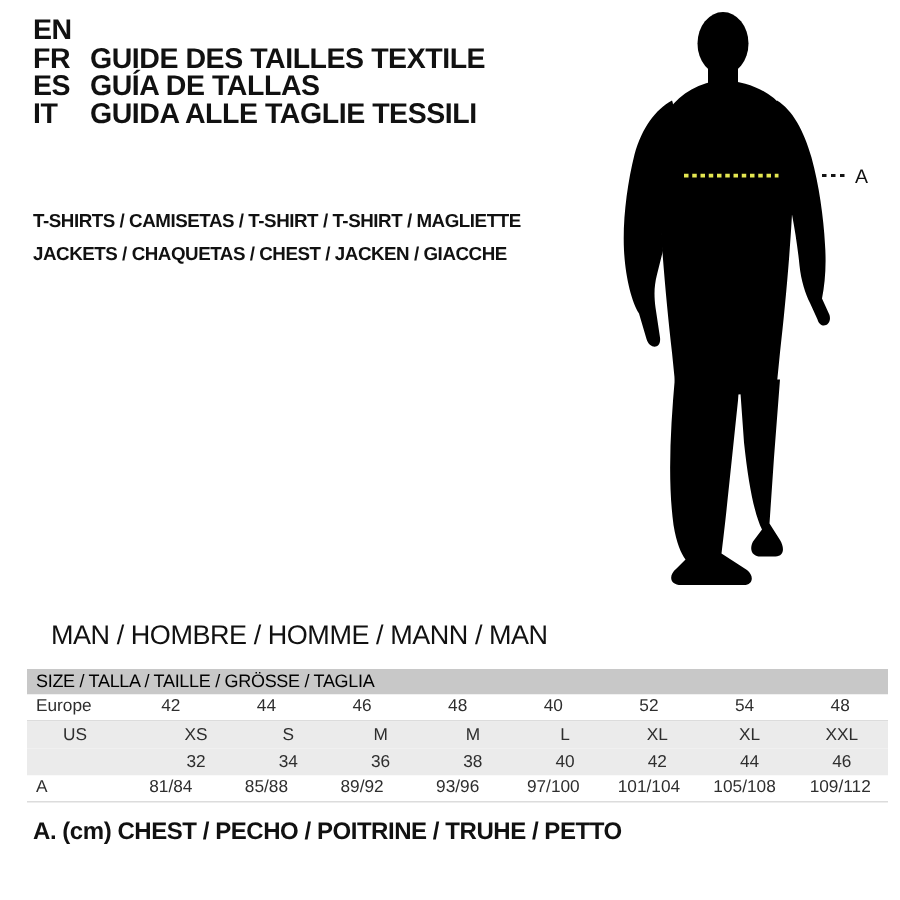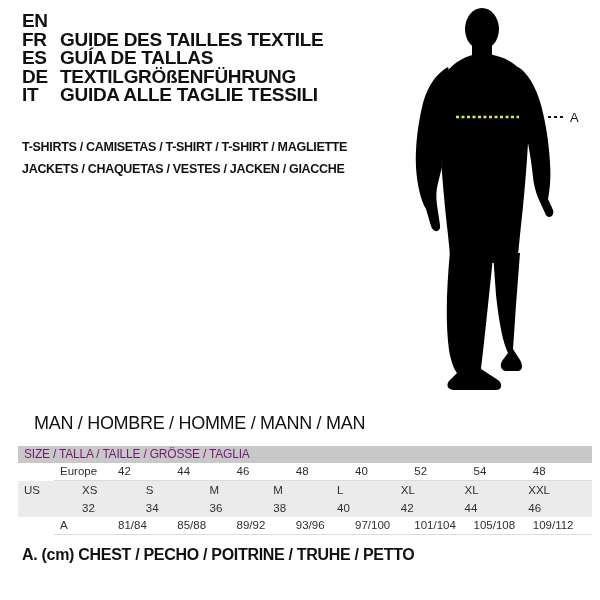--- a/index.html
+++ b/index.html
@@ -32,28 +32,28 @@
   .figure svg{display:block;width:175px;height:392px;}
   .measure-label{font-family:"Liberation Sans","DejaVu Sans",sans-serif;font-size:13px;fill:var(--text);}
 
   
   .man-title{position:absolute;left:22px;top:413px;font-weight:400;font-size:18px;
              letter-spacing:-0.3px;white-space:nowrap;padding-left:12px;}
 
   
   .size-table{position:absolute;left:18px;top:446px;width:574px;color:var(--table-text);}
   .t-header{background:var(--header-bg);height:17px;line-height:17px;padding-left:6px;
-            font-size:12px;color:#701a75;letter-spacing:-0.2px;white-space:nowrap;}
+            font-size:12px;color:#000000;letter-spacing:-0.2px;white-space:nowrap;}
   .t-row{display:grid;grid-template-columns:64px repeat(8,1fr);height:18px;line-height:18px;
          font-size:11.5px;box-sizing:border-box;}
   .t-row .lbl{text-align:left;padding-left:6px;}
-  .t-row .val{text-align:left;}
+  .t-row .val{text-align:center;}
   .t-row.white{background:#ffffff;}
-  .t-row.shade{background:var(--row-shade-bg);}
-  .t-row.bline{border-bottom:1px solid var(--row-border);line-height:17px;margin-left:36px;}
+  .t-row.shade{background:var(--row-shade-bg);padding-left:18px;}
+  .t-row.bline{border-bottom:1px solid var(--row-border);line-height:17px;}
 
   
   .footnote{position:absolute;left:22px;top:546px;font-weight:700;font-size:16px;
             letter-spacing:-0.3px;white-space:nowrap;}
 </style>
 </head>
 <body>
 
 <div class="page">
 
@@ -63,32 +63,28 @@
     </div>
     <div class="lang-row">
       <span>FR</span>
       <span>GUIDE DES TAILLES TEXTILE</span>
     </div>
     <div class="lang-row">
       <span>ES</span>
       <span>GUÍA DE TALLAS</span>
     </div>
     <div class="lang-row">
-      <span>DE</span>
-      <span>TEXTILGRÖßENFÜHRUNG</span>
-    </div>
-    <div class="lang-row">
       <span>IT</span>
       <span>GUIDA ALLE TAGLIE TESSILI</span>
     </div>
   </div>
 
   <div class="cats">
     <div class="cat-line">T-SHIRTS / CAMISETAS / T-SHIRT / T-SHIRT / MAGLIETTE</div>
-    <div class="cat-line">JACKETS / CHAQUETAS / VESTES / JACKEN / GIACCHE</div>
+    <div class="cat-line">JACKETS / CHAQUETAS / CHEST / JACKEN / GIACCHE</div>
   </div>
 
   <div class="figure">
     <svg viewBox="0 0 175 392" xmlns="http://www.w3.org/2000/svg">
       <g fill="#000000">
         <ellipse cx="72" cy="24" rx="17" ry="21"></ellipse>
         <rect x="62" y="34" width="20" height="20"></rect>
 
         <path d="M72,48 C56,50 44,57 36,68 C30,78 28,95 29,115 C30,150 34,195 38,230
                  L40,250 C55,261 95,261 108,250 L110,230 C114,195 118,150 119,115

